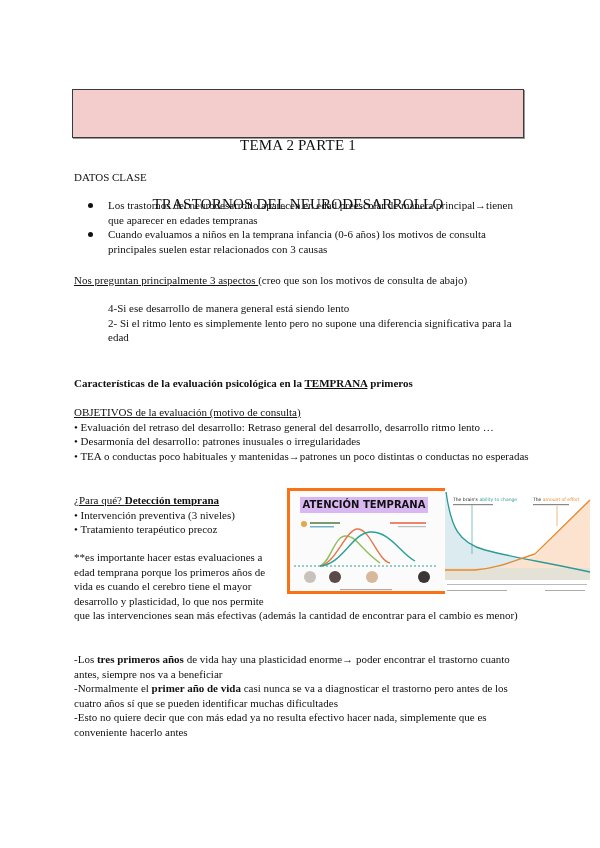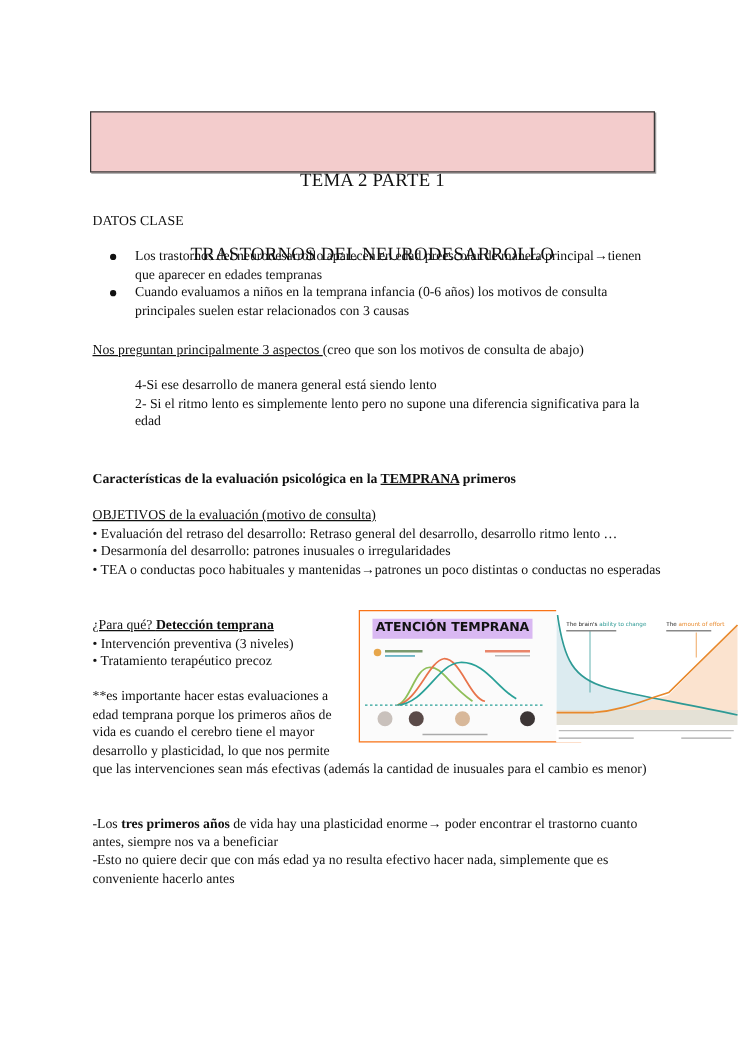--- a/index.html
+++ b/index.html
@@ -28,21 +28,21 @@
   .h-caract { left: 74px; top: 376px; font-weight: bold; font-size: 11px; }
   .objetivos { left: 74px; top: 405px; width: 455px; }
 
   .para-que { left: 74px; top: 493px; width: 210px; }
   .nota { left: 74px; top: 550px; width: 200px; }
   .nota-cont { left: 74px; top: 608px; width: 460px; }
 
   .final { left: 74px; top: 652px; width: 460px; }
 
   .img-left { position: absolute; left: 287px; top: 488px; width: 178px; height: 106px; background: #fbfbfb;
-              border: 1px solid #f97316; box-sizing: border-box; overflow: hidden; }
+              border: 3px solid #f97316; box-sizing: border-box; overflow: hidden; }
   .img-left .banner { position: absolute; left: 10px; top: 6px; width: 128px; height: 16px; background: #d9b8f2;
                       font-family: "DejaVu Sans", sans-serif; font-weight: bold; font-size: 10px; line-height: 16px; text-align: center; color: #111; }
   .img-right { position: absolute; left: 445px; top: 488px; width: 148px; height: 106px; background: #fff; overflow: hidden; }
   svg { display: block; }
   .tiny { font-family: "DejaVu Sans", sans-serif; }
 </style>
 </head>
 <body>
 
 <div class="page">
@@ -79,24 +79,25 @@
     <div>• TEA o conductas poco habituales y mantenidas→patrones un poco distintas o conductas no esperadas</div>
   </div>
 
   <div class="txt para-que">
     <div class="u"><span>¿Para qué? </span><span class="bold">Detección temprana</span></div>
     <div>• Intervención preventiva (3 niveles)</div>
     <div>• Tratamiento terapéutico precoz</div>
   </div>
 
   <div class="txt nota">**es importante hacer estas evaluaciones a edad temprana porque los primeros años de vida es cuando el cerebro tiene el mayor desarrollo y plasticidad, lo que nos permite</div>
-  <div class="txt nota-cont">que las intervenciones sean más efectivas (además la cantidad de inusuales para el cambio es menor)</div>
+  <div class="txt nota-cont">que las intervenciones sean más efectivas (además la cantidad de encontrar para el cambio es menor)</div>
 
   <div class="txt final">
     <div><span>-Los </span><span class="bold">tres primeros años</span><span> de vida hay una plasticidad enorme→ poder encontrar el trastorno cuanto antes, siempre nos va a beneficiar</span></div>
+    <div><span>-Normalmente el </span><span class="bold">primer año de vida</span><span> casi nunca se va a diagnosticar el trastorno pero antes de los cuatro años sí que se pueden identificar muchas dificultades</span></div>
     <div><span>-Esto no quiere decir que con más edad ya no resulta efectivo hacer nada, simplemente que es conveniente hacerlo antes</span></div>
   </div>
 
   <div class="img-left">
     <div class="banner">ATENCIÓN TEMPRANA</div>
     <svg width="150" height="106" style="position:absolute;left:0;top:0;">
       <circle cx="14" cy="33" r="3" fill="#e7a64b"></circle>
       <rect x="20" y="31" width="30" height="2" fill="#7a9a6e"></rect>
       <rect x="20" y="35" width="24" height="1.5" fill="#6db5c6"></rect>
       <rect x="100" y="31" width="36" height="2" fill="#e9866b"></rect>

